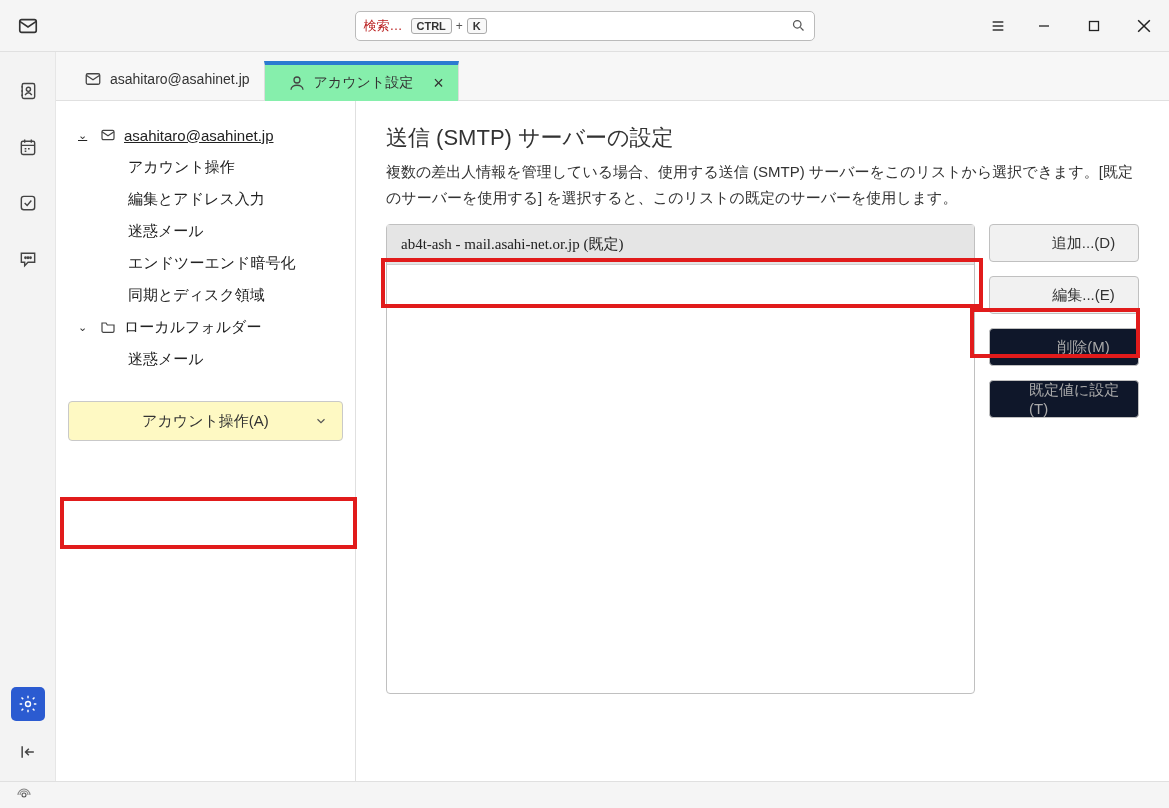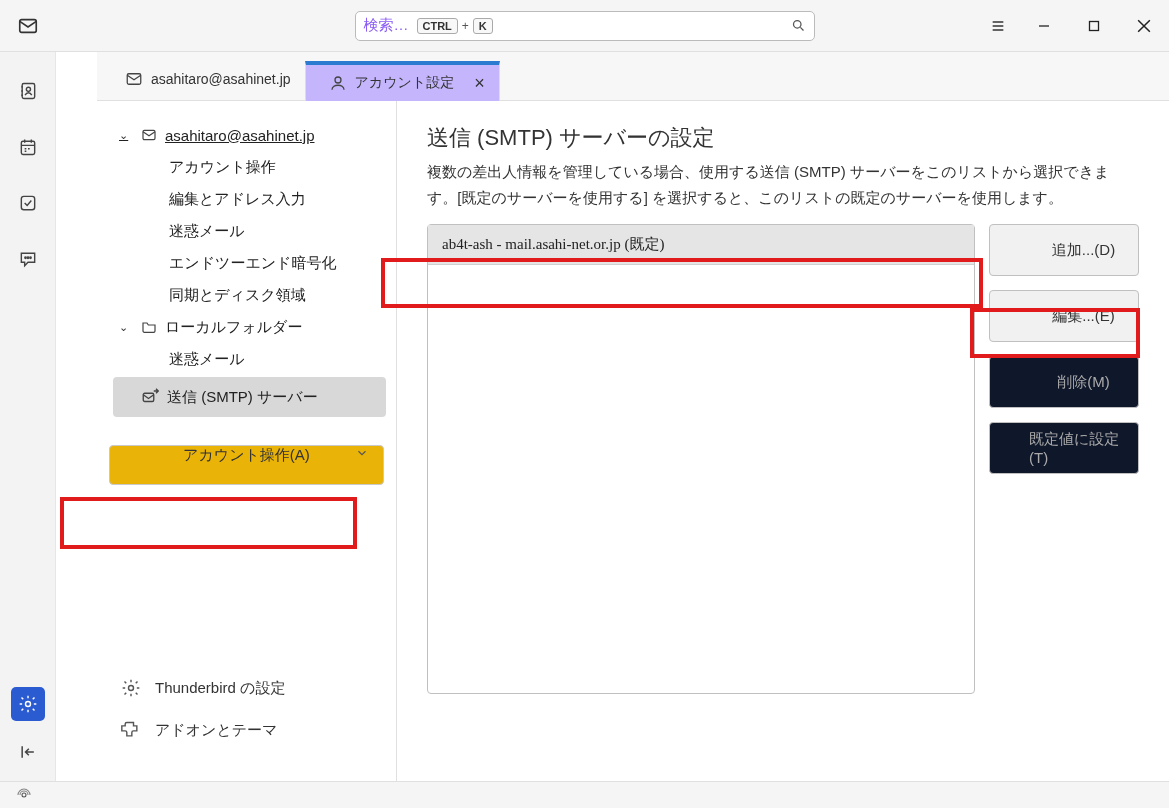--- a/index.html
+++ b/index.html
@@ -3,44 +3,44 @@
 <meta charset="utf-8">
 <style>
 * { box-sizing: border-box; margin: 0; padding: 0; }
 body { font-family: "Segoe UI", "Meiryo", sans-serif; font-size: 14px; color: #222; background: #fff; width: 1169px; height: 808px; overflow: hidden; }
 
 
 .titlebar { height: 52px; display: flex; align-items: center; background: #f5f5f5; border-bottom: 1px solid #e0e0e0; position: relative; }
 .titlebar-left { width: 56px; display: flex; justify-content: center; }
 .search-wrap { position: absolute; left: 50%; transform: translateX(-50%); }
 .searchbox { display: flex; align-items: center; width: 460px; height: 30px; border: 1px solid #bbb; border-radius: 5px; background: #fff; padding: 0 8px; }
-.search-placeholder { color: #8b5cf6; font-size: 15px; margin-right: 8px; }
+.search-placeholder { color: #b91c1c; font-size: 13px; margin-right: 8px; }
 .kbd { display: inline-block; border: 1px solid #aaa; border-radius: 3px; padding: 1px 5px; font-size: 11px; font-weight: 600; background: #f8f8f8; color: #333; font-family: inherit; }
 .kbd-plus { margin: 0 4px; color: #555; font-size: 12px; }
 .search-spacer { flex: 1; }
 .search-icon { color: #555; }
 .win-controls { margin-left: auto; display: flex; align-items: center; }
 .win-btn { width: 50px; height: 52px; display: flex; align-items: center; justify-content: center; color: #222; }
 .hamburger-btn { width: 42px; height: 52px; display: flex; align-items: center; justify-content: center; color: #222; }
 
 
-.main { display: flex; height: calc(808px - 52px - 27px); gap: 41px; }
+.main { display: flex; height: calc(808px - 52px - 27px); }
 .activity { width: 56px; background: #f3f3f3; border-right: 1px solid #e6e6e6; display: flex; flex-direction: column; align-items: center; padding-top: 22px; gap: 22px; }
 .activity .bottom { margin-top: auto; margin-bottom: 12px; display: flex; flex-direction: column; align-items: center; gap: 14px; }
 .activity-btn { width: 34px; height: 34px; display: flex; align-items: center; justify-content: center; border-radius: 5px; color: #333; }
 .activity-btn.active { background: #2b5bd1; color: #fff; }
 
 
 .content { flex: 1; display: flex; flex-direction: column; background: #f7f7f7; }
 
 
 .tabs-row { height: 48px; display: flex; align-items: flex-end; padding-left: 14px; background: #f7f7f7; }
 .tab { display: flex; align-items: center; height: 40px; padding: 0 14px; font-size: 14px; color: #333; gap: 8px; }
 .tab.account { border-bottom: 2px solid transparent; }
-.tab.active { background: #c4b5fd; border: 1px solid #ddd; border-bottom: none; border-top: 4px solid #2b7bd1; position: relative; top: 1px; padding-left: 23px; }
+.tab.active { background: #86efac; border: 1px solid #ddd; border-bottom: none; border-top: 4px solid #2b7bd1; position: relative; top: 1px; padding-left: 23px; }
 .tab-close { margin-left: 12px; font-size: 18px; color: #333; line-height: 1; }
 
 
 .body-split { flex: 1; display: flex; background: #fff; border-top: 1px solid #e0e0e0; }
 
 
 .settings-sidebar { width: 300px; border-right: 1px solid #e0e0e0; padding: 18px 4px 12px 4px; display: flex; flex-direction: column; overflow-y: auto;}
 .tree { padding-left: 6px; }
 .tree-row { display: flex; align-items: center; height: 32px; padding-left: 8px; font-size: 15px; gap: 8px; border-radius: 4px; }
 .tree-row.account-root { font-weight: 400; text-decoration: underline; cursor: pointer; }
@@ -50,35 +50,35 @@
 .tree-row.smtp { padding-left: 28px; height: 40px; margin: 2px 6px; }
 .expander { font-size: 11px; color: #333; width: 14px; display: inline-block; margin-left: 4px; }
 .tree-icon { color: #444; display: flex; align-items: center; }
 .highlight-red { border: 4px solid #e11b1b; position: absolute; pointer-events: none; }
 .hl-smtp { left: 60px; top: 497px; width: 297px; height: 52px; }
 .hl-server { left: 381px; top: 258px; width: 602px; height: 50px; }
 .hl-edit { left: 970px; top: 308px; width: 170px; height: 50px; }
 
 .sidebar-spacer { height: 18px; }
 .account-ops { margin: 8px 8px 0 8px; }
-.ops-button { width: 100%; height: 40px; background: #eab308; border: 1px solid #c9c9c9; border-radius: 4px; display: flex; justify-content: center; position: relative; font-size: 15px; color: #333; }
+.ops-button { width: 100%; height: 40px; background: #fef9c3; border: 1px solid #c9c9c9; border-radius: 4px; display: flex; align-items: center; justify-content: center; position: relative; font-size: 15px; color: #333; }
 .ops-button .chev { position: absolute; right: 14px; }
 
 .sidebar-footer { margin-top: auto; padding: 8px 10px 18px 10px; }
 .footer-item { display: flex; align-items: center; height: 42px; gap: 14px; padding-left: 10px; font-size: 15px; color: #333; }
 
 
 .pane { flex: 1; padding: 22px 30px; }
 .pane-title { font-size: 22px; color: #333; font-weight: 400; margin-bottom: 6px; }
 .pane-desc { font-size: 15px; color: #333; line-height: 1.7; margin-bottom: 14px; }
 .smtp-area { display: flex; gap: 14px; }
 .smtp-list { flex: 1; border: 1px solid #c0c0c0; border-radius: 4px; background: #fff; min-height: 470px; }
 .smtp-item { height: 40px; display: flex; align-items: center; padding: 0 14px; background: #e5e5e5; border-bottom: 1px solid #d0d0d0; font-size: 15px; color: #222; font-family: Liberation Serif, serif; }
 .smtp-buttons { width: 150px; display: flex; flex-direction: column; gap: 14px; }
-.side-btn { height: 52px; border: 1px solid #c0c0c0; border-radius: 4px; background: #f1f1f1; display: flex; align-items: center; justify-content: center; font-size: 15px; color: #333; padding-left: 39px; }
+.side-btn { height: 38px; border: 1px solid #c0c0c0; border-radius: 4px; background: #f1f1f1; display: flex; align-items: center; justify-content: center; font-size: 15px; color: #333; padding-left: 39px; }
 .side-btn.disabled { color: #aaa; background: #0f172a; }
 
 
 .statusbar { height: 27px; background: #f5f5f5; border-top: 1px solid #e0e0e0; display: flex; align-items: center; padding-left: 16px; color: #555; font-size: 12px; }
 
 svg { display: block; }
 </style>
 </head>
 <body>
 
@@ -235,63 +235,34 @@
               <svg width="16" height="16" viewBox="0 0 24 24" fill="none" stroke="#444" stroke-width="1.8">
                   <path d="M3 6h6l2 3h10v9a2 2 0 0 1-2 2H5a2 2 0 0 1-2-2z"></path>
                 </svg>
             </span>
             <span>ローカルフォルダー</span>
           </div>
           <div class="tree-row child">
               <span>迷惑メール</span>
             </div>
 
-          <div class="tree-row smtp selected">
-            <span class="tree-icon">
-              <svg width="18" height="18" viewBox="0 0 24 24" fill="none" stroke="#444" stroke-width="1.8">
-                  <rect x="3" y="7" width="14" height="11" rx="2"></rect>
-                  <path d="M3 9l7 5 7-5"></path>
-                  <path d="M17 4h5M20 1l3 3-3 3"></path>
-                </svg>
-            </span>
-            <span>送信 (SMTP) サーバー</span>
-          </div>
         </div>
 
         <div class="sidebar-spacer"></div>
         <div class="account-ops">
           <div class="ops-button">
             <span>アカウント操作(A)</span>
             <span class="chev">
               <svg width="14" height="14" viewBox="0 0 24 24" fill="none" stroke="#555" stroke-width="2">
                   <path d="M6 9l6 6 6-6"></path>
                 </svg>
             </span>
           </div>
         </div>
 
-        <div class="sidebar-footer">
-          <div class="footer-item">
-            <span>
-              <svg width="20" height="20" viewBox="0 0 24 24" fill="none" stroke="#555" stroke-width="1.7">
-                  <circle cx="12" cy="12" r="3"></circle>
-                  <path d="M12 2v3M12 19v3M4.2 4.2l2.1 2.1M17.7 17.7l2.1 2.1M2 12h3M19 12h3M4.2 19.8l2.1-2.1M17.7 6.3l2.1-2.1"></path>
-                </svg>
-            </span>
-            <span>Thunderbird の設定</span>
-          </div>
-          <div class="footer-item">
-            <span>
-              <svg width="20" height="20" viewBox="0 0 24 24" fill="none" stroke="#555" stroke-width="1.7">
-                  <path d="M9 3h6v4h4v6h-4a2 2 0 0 0-2 2v4H7v-4a2 2 0 0 0-2-2H1V7h4V5a2 2 0 0 1 2-2z"></path>
-                </svg>
-            </span>
-            <span>アドオンとテーマ</span>
-          </div>
-        </div>
       </div>
 
       <div class="pane">
         <h1 class="pane-title">送信 (SMTP) サーバーの設定</h1>
         <p class="pane-desc">複数の差出人情報を管理している場合、使用する送信 (SMTP) サーバーをこのリストから選択できます。[既定のサーバーを使用する] を選択すると、このリストの既定のサーバーを使用します。</p>
         <div class="smtp-area">
           <div class="smtp-list">
             <div class="smtp-item">
               <span>ab4t-ash - mail.asahi-net.or.jp (既定)</span>
             </div>

